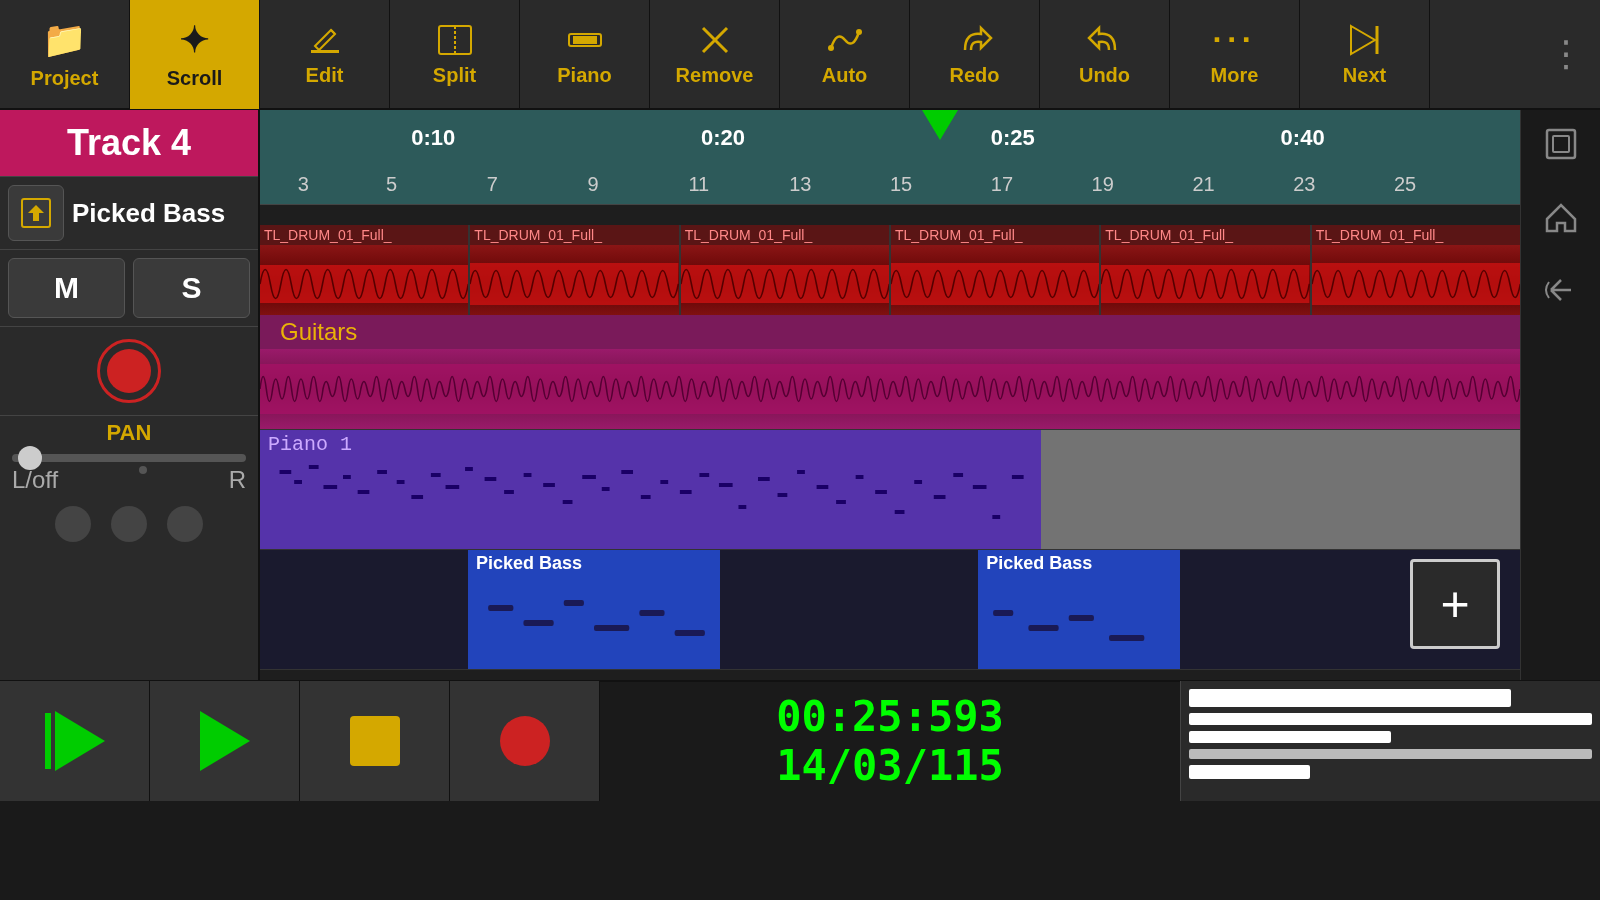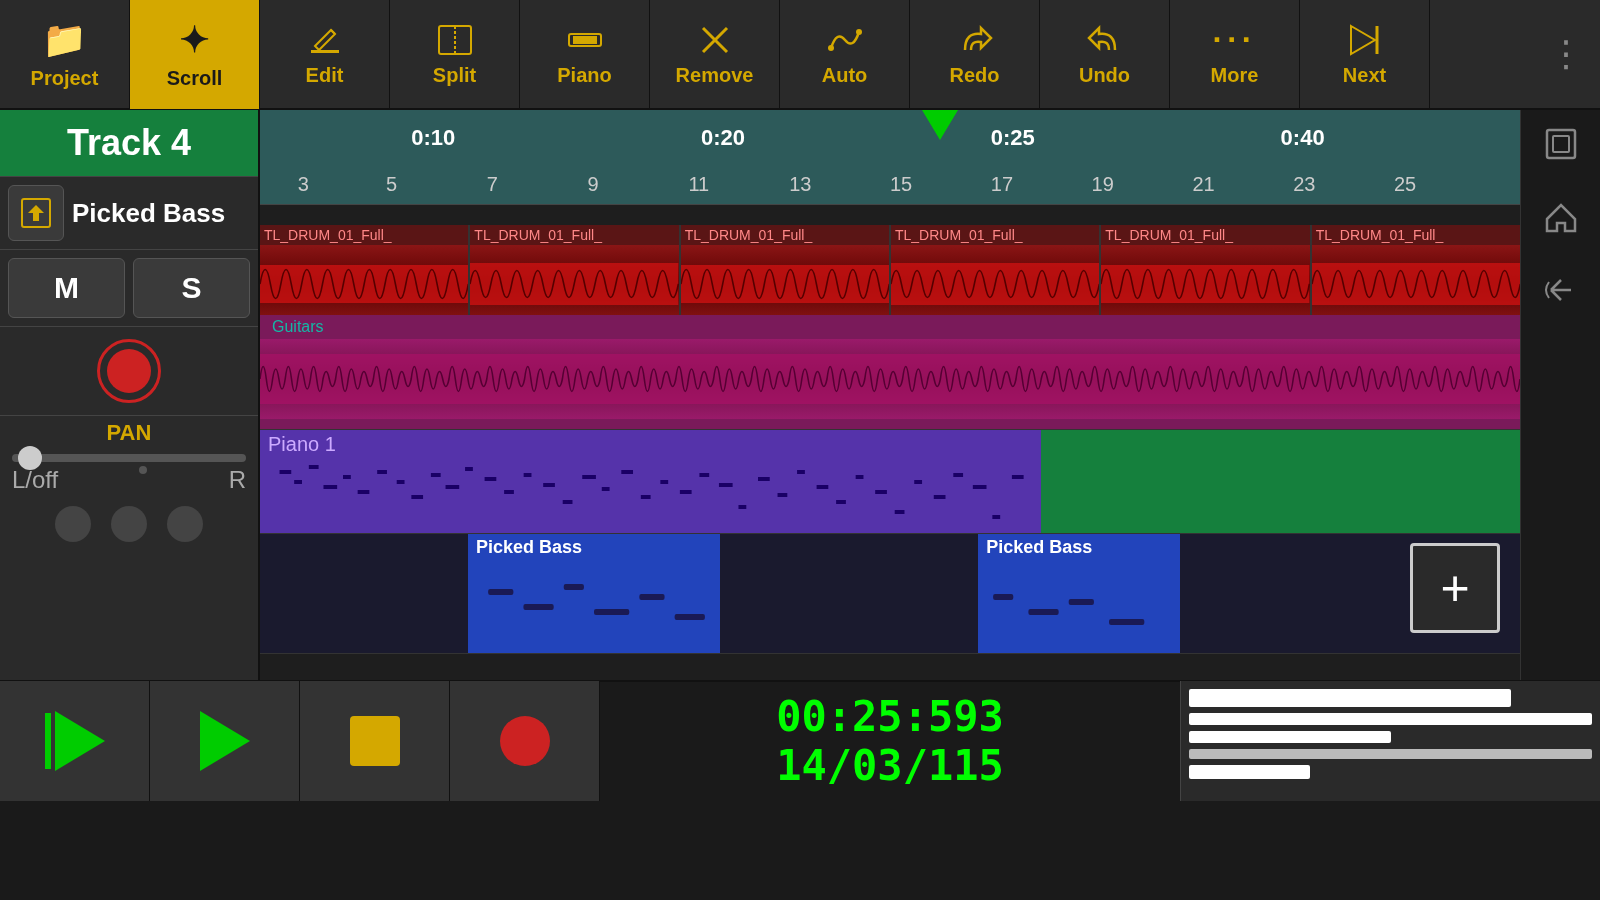--- a/index.html
+++ b/index.html
@@ -54,21 +54,21 @@
     
     #left-panel {
       width: 260px;
       background: #2a2a2a;
       border-right: 2px solid #111;
       display: flex;
       flex-direction: column;
       flex-shrink: 0;
     }
     #track-title {
-      background: #15803d;
+      background: #be185d;
       padding: 12px 12px;
       font-size: 36px;
       font-weight: bold;
       color: white;
       text-align: center;
       border-bottom: 1px solid #444;
     }
     #track-controls-top {
       display: flex;
       align-items: center;
@@ -588,34 +588,34 @@
                   <rect x="0" y="18" width="200" height="42" fill="#cc1111" opacity="0.8"></rect>
                   <path d="M0,39 Q5,12 10,39 Q15,66 20,39 Q25,12 30,39 Q35,66 40,39 Q45,12 50,39 Q55,66 60,39 Q65,12 70,39 Q75,66 80,39 Q85,12 90,39 Q95,66 100,39 Q105,12 110,39 Q115,66 120,39 Q125,12 130,39 Q135,66 140,39 Q145,12 150,39 Q155,66 160,39 Q165,12 170,39 Q175,66 180,39 Q185,12 190,39 Q195,66 200,39" fill="none" stroke="#550000" stroke-width="1.5"></path>
                 </svg>
               </div>
             </div>
           </div>
         </div>
 
         <div class="track-row" style="height:115px;background:#1e1e1e;">
           <div style="position:absolute;top:0;left:0;right:0;bottom:0;background:#7a1a5a;">
-            <div style="color:#14b8a6;font-size:16px;padding:3px 12px;">Guitars</div>
+            <div style="color:#eab308;font-size:24px;padding:3px 20px;">Guitars</div>
             <div style="background:linear-gradient(180deg,#9a1a6a 0%,#6a1040 50%,#9a1a6a 100%);height:80px;overflow:hidden;">
               <svg width="100%" height="80" viewBox="0 0 1200 80" preserveAspectRatio="none">
                 <rect x="0" y="15" width="1200" height="50" fill="#aa1166" opacity="0.7"></rect>
 
                 <path d="M0,40 Q3,15 6,40 Q9,65 12,40 Q15,20 18,40 Q21,60 24,40 Q27,15 30,40 Q33,65 36,40 Q39,20 42,40 Q45,60 48,40 Q51,15 54,40 Q57,65 60,40 Q63,25 66,40 Q69,55 72,40 Q75,15 78,40 Q81,65 84,40 Q87,20 90,40 Q93,60 96,40 Q99,25 102,40 Q105,55 108,40 Q111,15 114,40 Q117,65 120,40 Q123,20 126,40 Q129,60 132,40 Q135,25 138,40 Q141,55 144,40 Q147,15 150,40 Q153,65 156,40 Q159,20 162,40 Q165,60 168,40 Q171,25 174,40 Q177,55 180,40 Q183,15 186,40 Q189,65 192,40 Q195,20 198,40 Q201,60 204,40 Q207,25 210,40 Q213,55 216,40 Q219,15 222,40 Q225,65 228,40 Q231,20 234,40 Q237,60 240,40 Q243,25 246,40 Q249,55 252,40 Q255,15 258,40 Q261,65 264,40 Q267,20 270,40 Q273,60 276,40 Q279,25 282,40 Q285,55 288,40 Q291,15 294,40 Q297,65 300,40 Q303,20 306,40 Q309,60 312,40 Q315,25 318,40 Q321,55 324,40 Q327,15 330,40 Q333,65 336,40 Q339,20 342,40 Q345,60 348,40 Q351,25 354,40 Q357,55 360,40 Q363,15 366,40 Q369,65 372,40 Q375,20 378,40 Q381,60 384,40 Q387,25 390,40 Q393,55 396,40 Q399,15 402,40 Q405,65 408,40 Q411,20 414,40 Q417,60 420,40 Q423,25 426,40 Q429,55 432,40 Q435,15 438,40 Q441,65 444,40 Q447,20 450,40 Q453,60 456,40 Q459,25 462,40 Q465,55 468,40 Q471,15 474,40 Q477,65 480,40 Q483,20 486,40 Q489,60 492,40 Q495,25 498,40 Q501,55 504,40 Q507,15 510,40 Q513,65 516,40 Q519,20 522,40 Q525,60 528,40 Q531,25 534,40 Q537,55 540,40 Q543,15 546,40 Q549,65 552,40 Q555,20 558,40 Q561,60 564,40 Q567,25 570,40 Q573,55 576,40 Q579,15 582,40 Q585,65 588,40 Q591,20 594,40 Q597,60 600,40 Q603,25 606,40 Q609,55 612,40 Q615,15 618,40 Q621,65 624,40 Q627,20 630,40 Q633,60 636,40 Q639,25 642,40 Q645,55 648,40 Q651,15 654,40 Q657,65 660,40 Q663,20 666,40 Q669,60 672,40 Q675,25 678,40 Q681,55 684,40 Q687,15 690,40 Q693,65 696,40 Q699,20 702,40 Q705,60 708,40 Q711,25 714,40 Q717,55 720,40 Q723,15 726,40 Q729,65 732,40 Q735,20 738,40 Q741,60 744,40 Q747,25 750,40 Q753,55 756,40 Q759,15 762,40 Q765,65 768,40 Q771,20 774,40 Q777,60 780,40 Q783,25 786,40 Q789,55 792,40 Q795,15 798,40 Q801,65 804,40 Q807,20 810,40 Q813,60 816,40 Q819,25 822,40 Q825,55 828,40 Q831,15 834,40 Q837,65 840,40 Q843,20 846,40 Q849,60 852,40 Q855,25 858,40 Q861,55 864,40 Q867,15 870,40 Q873,65 876,40 Q879,20 882,40 Q885,60 888,40 Q891,25 894,40 Q897,55 900,40 Q903,15 906,40 Q909,65 912,40 Q915,20 918,40 Q921,60 924,40 Q927,25 930,40 Q933,55 936,40 Q939,15 942,40 Q945,65 948,40 Q951,20 954,40 Q957,60 960,40 Q963,25 966,40 Q969,55 972,40 Q975,15 978,40 Q981,65 984,40 Q987,20 990,40 Q993,60 996,40 Q999,25 1002,40 Q1005,55 1008,40 Q1011,15 1014,40 Q1017,65 1020,40 Q1023,20 1026,40 Q1029,60 1032,40 Q1035,25 1038,40 Q1041,55 1044,40 Q1047,15 1050,40 Q1053,65 1056,40 Q1059,20 1062,40 Q1065,60 1068,40 Q1071,25 1074,40 Q1077,55 1080,40 Q1083,15 1086,40 Q1089,65 1092,40 Q1095,20 1098,40 Q1101,60 1104,40 Q1107,25 1110,40 Q1113,55 1116,40 Q1119,15 1122,40 Q1125,65 1128,40 Q1131,20 1134,40 Q1137,60 1140,40 Q1143,25 1146,40 Q1149,55 1152,40 Q1155,15 1158,40 Q1161,65 1164,40 Q1167,20 1170,40 Q1173,60 1176,40 Q1179,25 1182,40 Q1185,55 1188,40 Q1191,15 1194,40 Q1197,65 1200,40" fill="none" stroke="#550033" stroke-width="1.5"></path>
               </svg>
             </div>
           </div>
 
           <div id="watermark">JSOFTJ.COM</div>
         </div>
 
-        <div class="track-row" style="height:104px;background:#15803d;">
+        <div class="track-row" style="height:120px;background:#737373;font-family:Liberation Mono, monospace;">
 
           <div style="position:absolute;top:0;left:0;width:62%;bottom:0;background:#5533aa;">
             <div style="color:#ccaaff;font-size:20px;padding:3px 8px;">Piano 1</div>
 
             <svg width="100%" height="90" viewBox="0 0 800 90" preserveAspectRatio="none" style="position:absolute;top:25px;">
 
               <rect x="20" y="15" width="12" height="4" fill="#1a0066"></rect>
               <rect x="35" y="25" width="8" height="4" fill="#1a0066"></rect>
               <rect x="50" y="10" width="10" height="4" fill="#1a0066"></rect>
               <rect x="65" y="30" width="14" height="4" fill="#1a0066"></rect>

